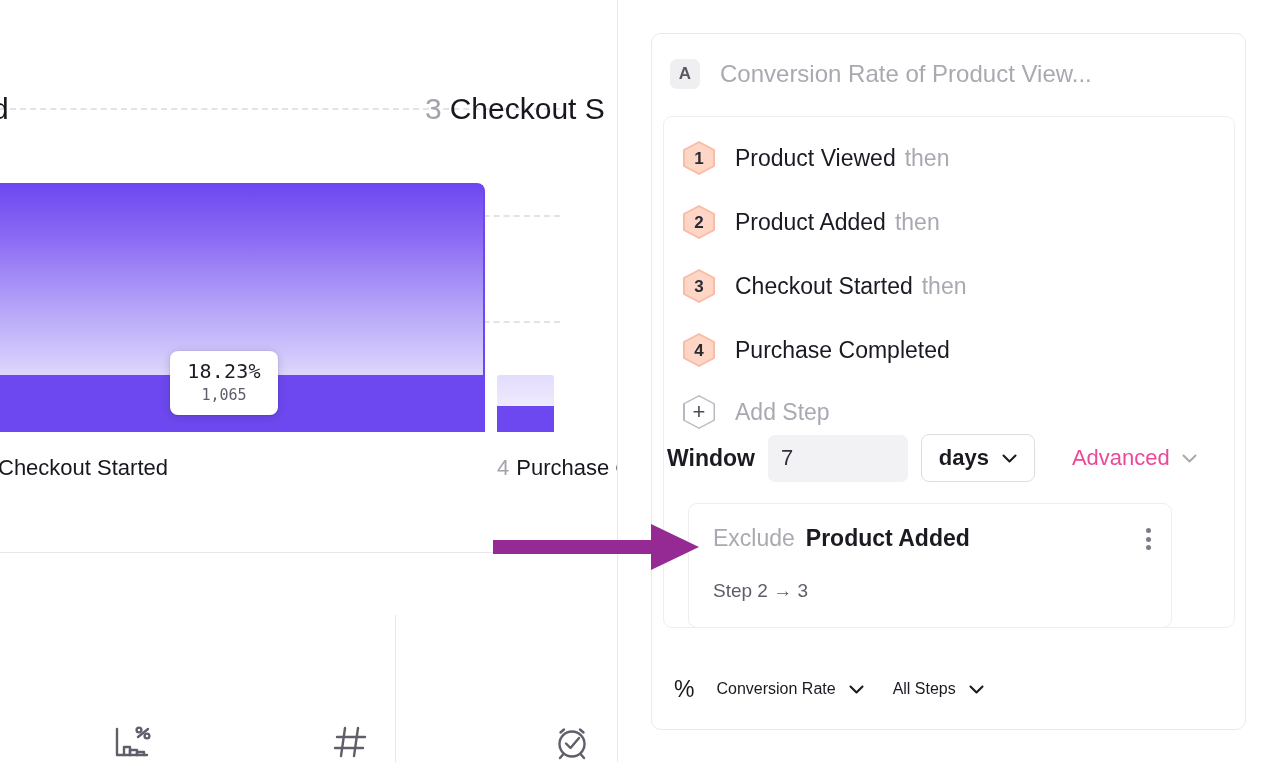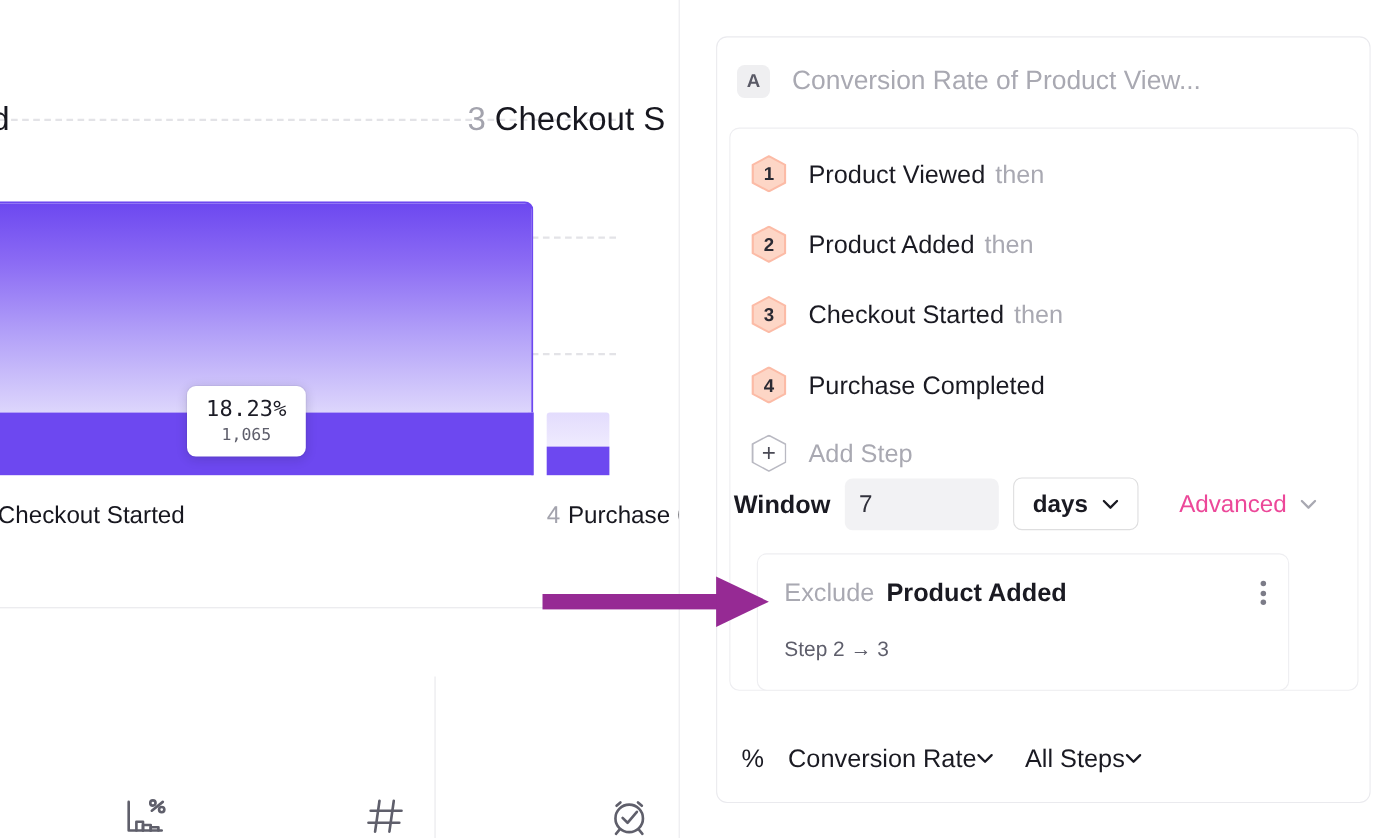--- a/index.html
+++ b/index.html
@@ -165,21 +165,21 @@
   }
   .exclude-top{position:absolute;left:24px;top:21px;right:16px;display:flex;align-items:center;}
   .exclude-word{font-size:23px;color:#a9a9b2;}
   .exclude-event{margin-left:11px;font-size:23px;font-weight:700;color:#1a1a22;}
   .kebab{position:absolute;right:12px;top:20px;width:22px;height:30px;display:flex;flex-direction:column;align-items:center;justify-content:space-between;padding:4px 0;box-sizing:border-box;}
   .kebab i{display:block;width:5px;height:5px;border-radius:50%;background:#7c7c88;}
   .exclude-sub{position:absolute;left:24px;top:76px;font-size:19px;color:#5e5e6b;}
 
   .footer-row{position:absolute;left:0;bottom:17px;height:46px;display:flex;align-items:center;padding-left:22px;}
   .pct-sign{font-size:23px;color:#1a1a22;}
-  .footer-sel{display:flex;align-items:center;font-size:23px;color:#1a1a22;}
+  .footer-sel{display:flex;align-items:center;gap:13px;font-size:16px;color:#1a1a22;}
   .fs-1{margin-left:22px;}
   .fs-2{margin-left:29px;}
 
   
   .arrow{position:absolute;left:493px;top:521px;width:216px;height:52px;pointer-events:none;}
 </style>
 </head>
 <body>
 
 <div class="root">

